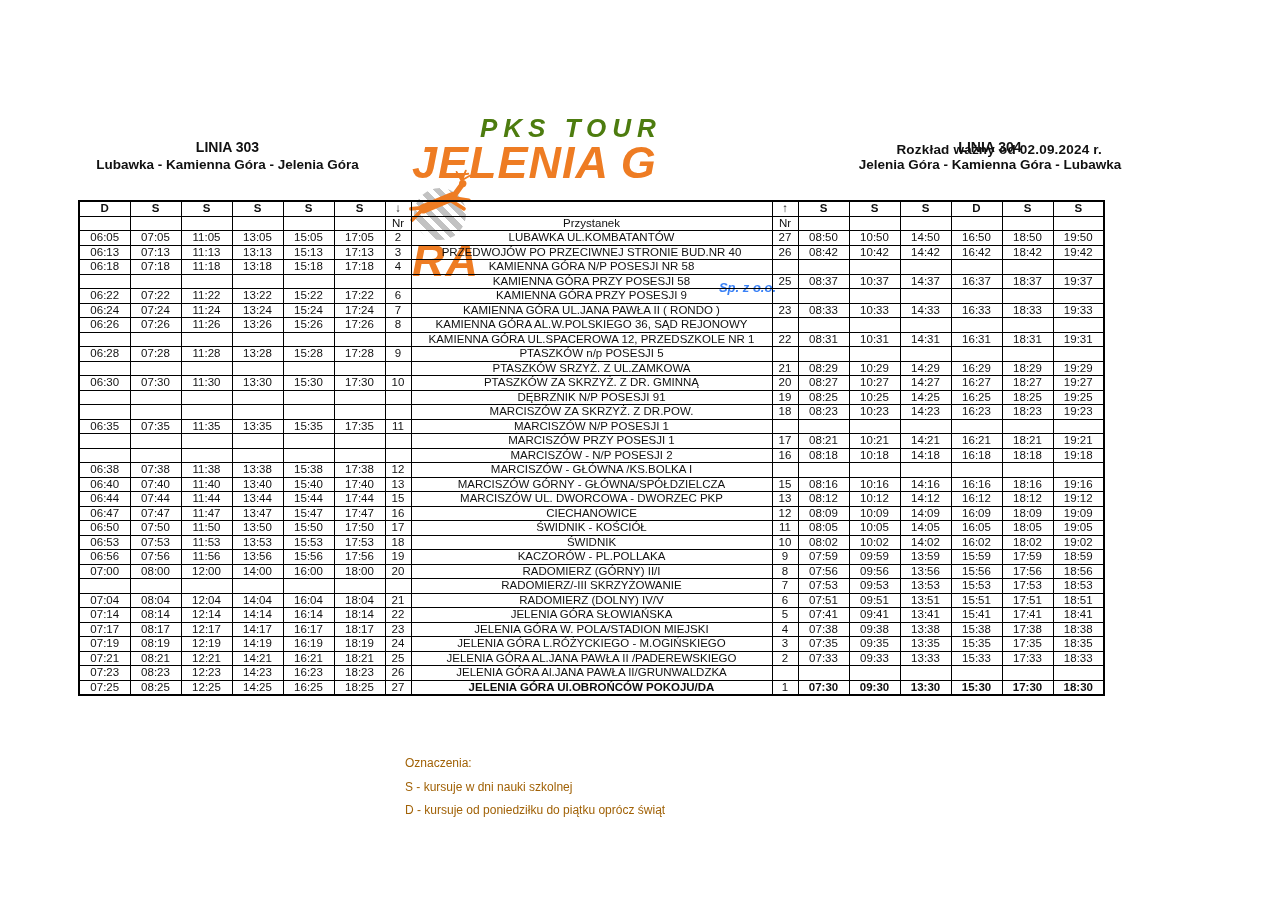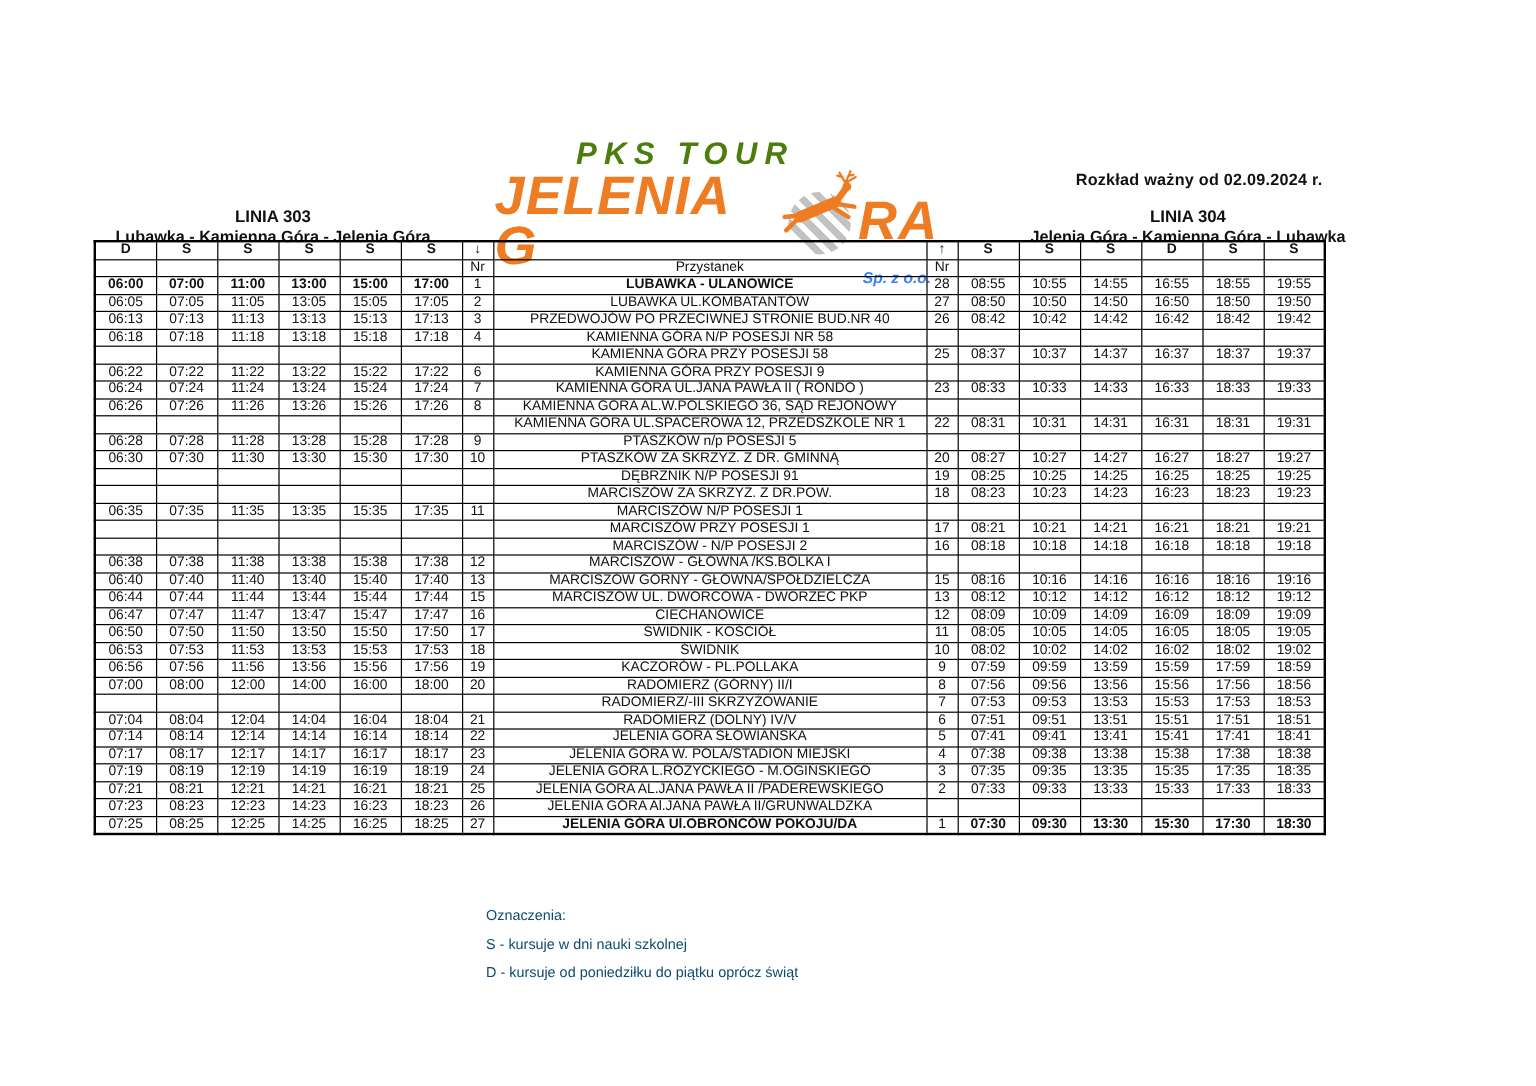--- a/index.html
+++ b/index.html
@@ -5,35 +5,35 @@
   html,body{margin:0;padding:0;}
   body{
     width:1280px;height:905px;position:relative;background:#ffffff;
     font-family:"Liberation Sans","DejaVu Sans",sans-serif;color:#111;
     overflow:hidden;
   }
   .note-valid{
     position:absolute;top:96px;right:178px;
     font-size:13.5px;font-weight:bold;letter-spacing:.2px;margin-top:46px;
   }
-  .line-block{position:absolute;text-align:center;font-weight:bold;margin-top:33px;}
+  .line-block{position:absolute;text-align:center;font-weight:bold;}
   .line-block .t{font-size:14px;line-height:17px;}
   .line-block .r{font-size:13.5px;line-height:17px;}
   #line-left{left:60px;top:139px;width:335px;}
   #line-right{left:800px;top:139px;width:380px;}
 
   
   .logo{position:absolute;left:412px;top:116px;width:370px;}
   .logo-top{
     font-size:26px;font-weight:800;font-style:italic;color:#4d7c0f;
     letter-spacing:6px;padding-left:68px;line-height:24px;
   }
   .logo-main{
-    display:flex;align-items:center;font-size:45px;font-weight:800;
-    font-style:italic;color:#ee7c23;letter-spacing:1px;line-height:42px;margin-top:2px;
+    display:flex;font-size:45px;font-weight:800;
+    font-style:italic;color:#ee7c23;letter-spacing:1px;line-height:42px;margin-top:2px;flex-direction:column;
   }
   .globe{
     position:relative;width:56px;height:56px;margin:0 2px;flex:0 0 auto;
   }
   .globe .sphere{
     position:absolute;left:0;top:4px;width:52px;height:52px;border-radius:50%;
     background:repeating-linear-gradient(45deg,#ffffff 0 5px,#c2c2c2 5px 11px);
   }
   .globe svg{position:absolute;left:-8px;top:-22px;width:74px;height:74px;}
   .logo-sub{
@@ -52,21 +52,21 @@
   }
   table.tt{border:2px solid #000;}
   td.daytype{font-weight:bold;font-size:12.5px;}
   td.arrow{font-size:12px;}
   td.nr{font-size:11.5px;}
   td.stop{text-align:left;padding-left:3px;white-space:pre;}
   td.hleft{text-align:left;padding-left:3px;}
   .bold{font-weight:bold;}
 
   
-  .legend{position:absolute;left:405px;top:756px;font-size:12px;color:#0c4a6e;}
+  .legend{position:absolute;left:405px;top:756px;font-size:12px;color:#a16207;}
   .legend .lt{margin-bottom:10px;}
   .legend .li{margin-bottom:9px;}
 </style>
 </head>
 <body>
 
 <div class="note-valid">Rozkład ważny od 02.09.2024 r.</div>
 
 <div class="line-block" id="line-left">
   <div class="t">LINIA 303</div>
@@ -147,37 +147,20 @@
       <td></td>
         <td></td>
         <td></td>
       <td></td>
         <td></td>
         <td></td>
     </tr>
   </tbody>
   <tbody>
       <tr>
-        <td class="time bold">06:00</td>
-        <td class="time bold">07:00</td>
-        <td class="time bold">11:00</td>
-        <td class="time bold">13:00</td>
-        <td class="time bold">15:00</td>
-        <td class="time bold">17:00</td>
-        <td class="nr">1</td>
-        <td class="stop bold">LUBAWKA - ULANOWICE</td>
-        <td class="nr">28</td>
-        <td class="time">08:55</td>
-        <td class="time">10:55</td>
-        <td class="time">14:55</td>
-        <td class="time">16:55</td>
-        <td class="time">18:55</td>
-        <td class="time">19:55</td>
-      </tr>
-      <tr>
         <td class="time">06:05</td>
         <td class="time">07:05</td>
         <td class="time">11:05</td>
         <td class="time">13:05</td>
         <td class="time">15:05</td>
         <td class="time">17:05</td>
         <td class="nr">2</td>
         <td class="stop">LUBAWKA  UL.KOMBATANTÓW</td>
         <td class="nr">27</td>
         <td class="time">08:50</td>
@@ -317,20 +300,37 @@
         <td class="stop">PTASZKÓW n/p POSESJI 5</td>
         <td class="nr"></td>
         <td class="time"></td>
         <td class="time"></td>
         <td class="time"></td>
         <td class="time"></td>
         <td class="time"></td>
         <td class="time"></td>
       </tr>
       <tr>
+        <td class="time"></td>
+        <td class="time"></td>
+        <td class="time"></td>
+        <td class="time"></td>
+        <td class="time"></td>
+        <td class="time"></td>
+        <td class="nr"></td>
+        <td class="stop">PTASZKÓW SRZYŻ. Z UL.ZAMKOWA</td>
+        <td class="nr">21</td>
+        <td class="time">08:29</td>
+        <td class="time">10:29</td>
+        <td class="time">14:29</td>
+        <td class="time">16:29</td>
+        <td class="time">18:29</td>
+        <td class="time">19:29</td>
+      </tr>
+      <tr>
         <td class="time">06:30</td>
         <td class="time">07:30</td>
         <td class="time">11:30</td>
         <td class="time">13:30</td>
         <td class="time">15:30</td>
         <td class="time">17:30</td>
         <td class="nr">10</td>
         <td class="stop">PTASZKÓW  ZA  SKRZYŻ. Z DR. GMINNĄ</td>
         <td class="nr">20</td>
         <td class="time">08:27</td>

